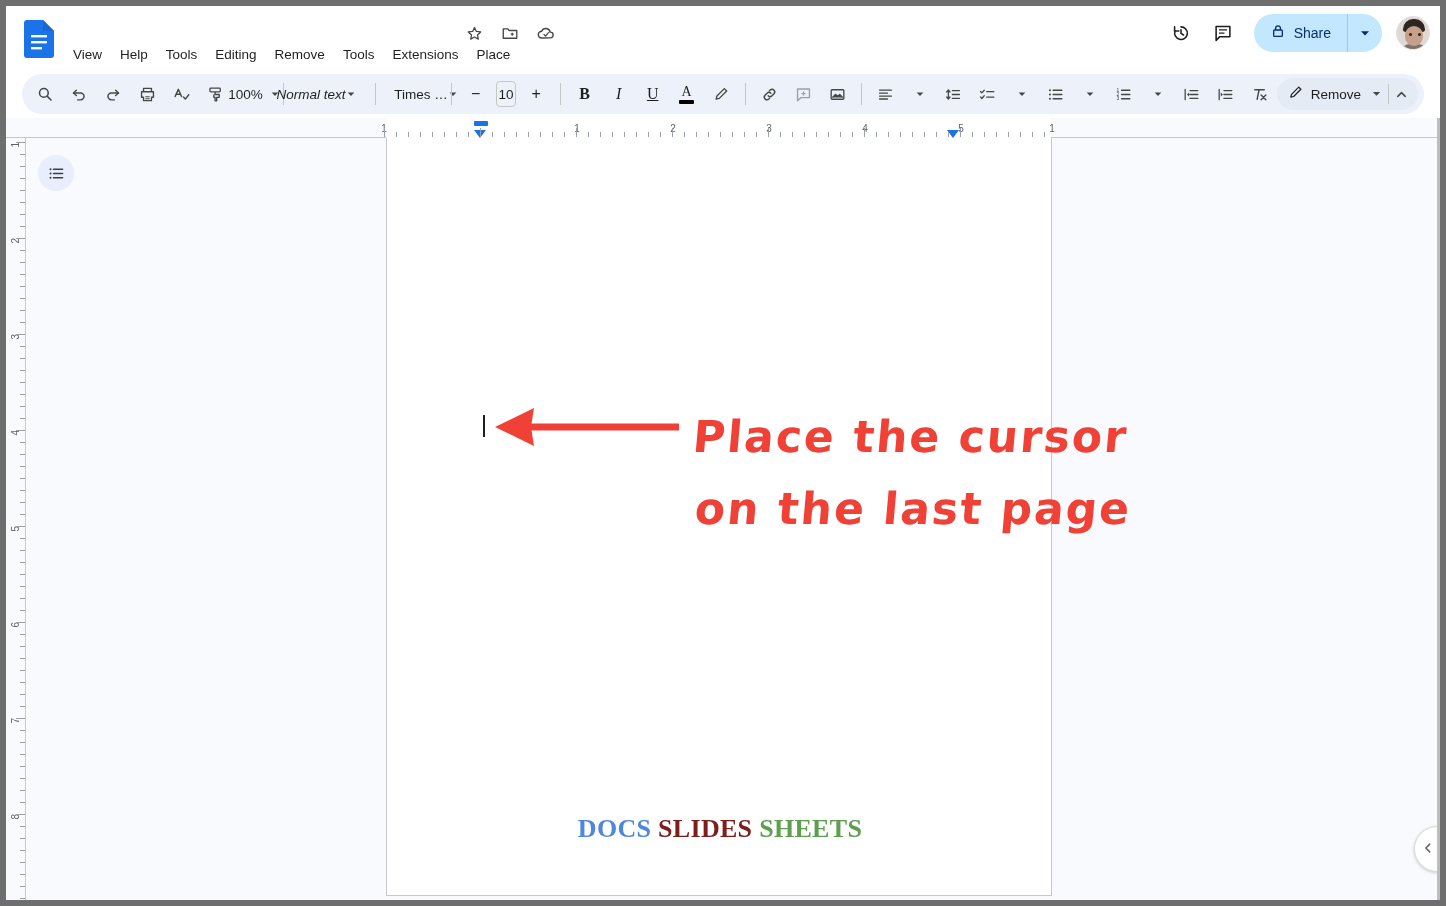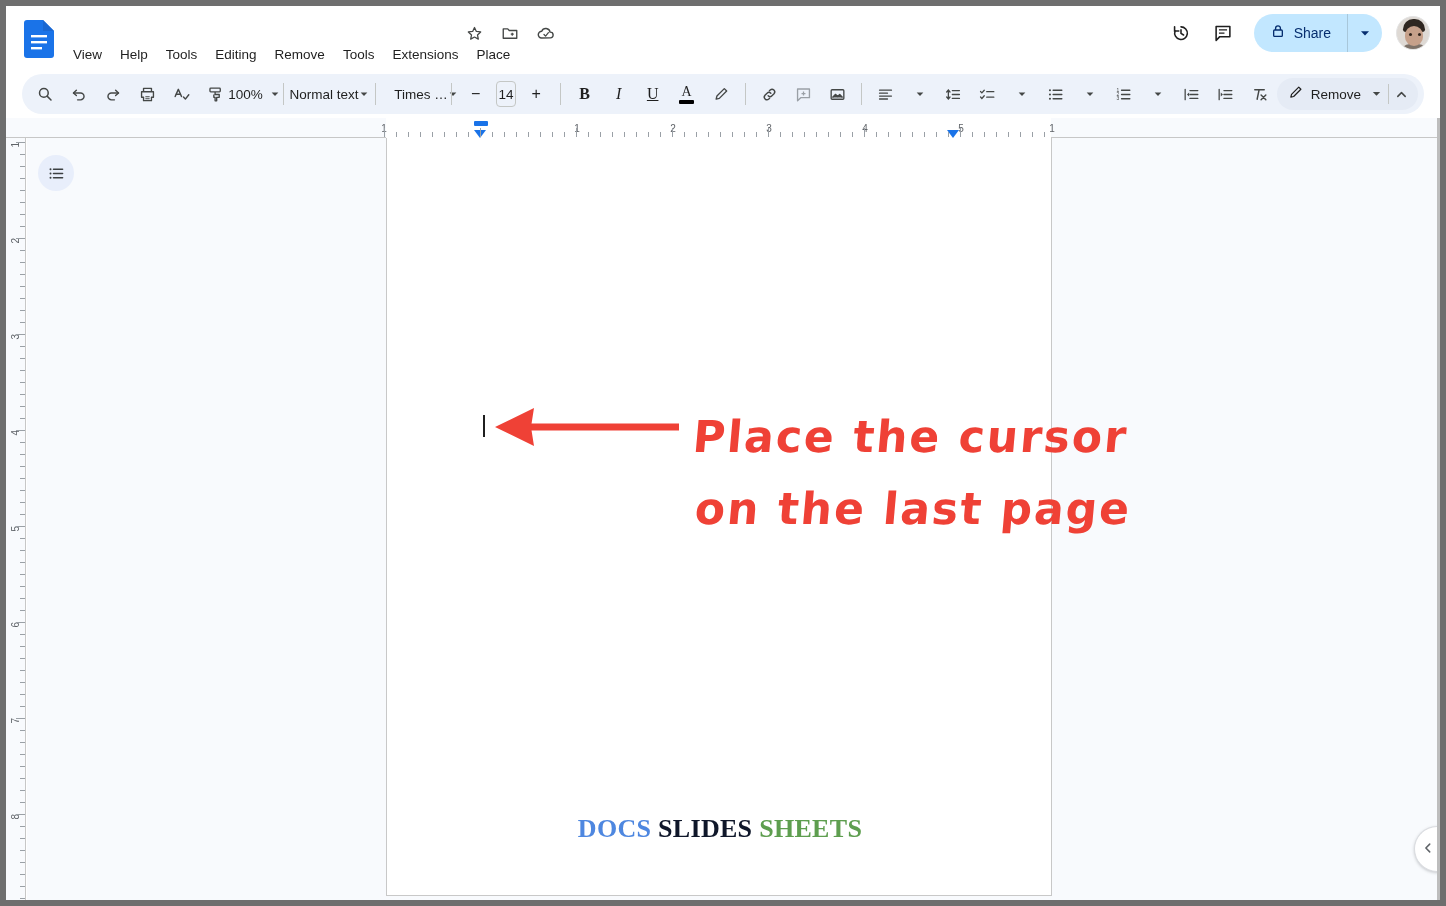--- a/index.html
+++ b/index.html
@@ -93,21 +93,21 @@
   .tb-btn {
     height: 30px; min-width: 30px;
     display: flex; align-items: center; justify-content: center;
     border-radius: 4px; margin: 0 2px; padding: 0 3px;
     color: #444746;
   }
   .tb-sep { width: 1px; height: 22px; background: #c4c7c5; margin: 0 7px; }
   .tb-text { font-size: 13.5px; color: #1f1f1f; white-space: nowrap; }
   .caret { margin-left: 5px; }
   .zoom-btn { padding: 0 6px; gap: 2px; }
-  .style-btn { width: 118px; justify-content: center; padding: 0 10px; }
+  .style-btn { width: 118px; justify-content: flex-end; padding: 0 10px; font-style: italic; }
   .font-btn { width: 90px; justify-content: space-between; padding: 0 10px; }
   .fs-box {
     width: 36px; height: 26px; border: 1px solid #c4c7c5; border-radius: 4px;
     display: flex; align-items: center; justify-content: center;
     font-size: 13.5px; color: #1f1f1f; background: transparent;
     margin: 0 3px;
   }
   .bold-g { font-family: "Liberation Serif", serif; font-weight: bold; font-size: 16px; color:#1f1f1f;}
   .ital-g { font-family: "Liberation Serif", serif; font-style: italic; font-size: 16px; color:#1f1f1f;}
   .und-g  { font-family: "Liberation Serif", serif; font-size: 16px; color:#1f1f1f; text-decoration: underline;}
@@ -388,21 +388,21 @@
             <path d="M2 4.3 L6 8.4 L10 4.3 Z" fill="#444746"></path>
           </svg>
       </span>
     </div>
 
     <div class="tb-sep"></div>
 
     <div class="tb-btn">
       <span class="tb-text" style="font-size:16px">−</span>
     </div>
-    <div class="fs-box">14</div>
+    <div class="fs-box">10</div>
     <div class="tb-btn">
       <span class="tb-text" style="font-size:16px">+</span>
     </div>
 
     <div class="tb-sep"></div>
 
     <div class="tb-btn">
       <span class="bold-g">B</span>
     </div>
     <div class="tb-btn">
@@ -695,21 +695,21 @@
         <path d="M4.4 6.6 h0.1 M4.4 12 h0.1 M4.4 17.4 h0.1" stroke-width="2.4"></path>
         <path d="M8.2 6.6 h11.5 M8.2 12 h11.5 M8.2 17.4 h11.5"></path>
       </svg>
     </div>
 
     <div class="page">
       <div class="text-cursor"></div>
 
       <div class="footer-text">
         <span style="color:#4e87e0">DOCS</span>
-        <span> </span><span style="color:#0f172a">SLIDES</span>
+        <span> </span><span style="color:#7f1d1d">SLIDES</span>
         <span> </span><span style="color:#5e9e4f">SHEETS</span>
       </div>
     </div>
 
     <div class="annot">
       <svg width="1413" height="762" style="position:absolute; left:0; top:0;">
         <line x1="652" y1="289" x2="487" y2="289" stroke="#ef4136" stroke-width="7" stroke-linecap="butt"></line>
         <path d="M468 289 L507 270 L504 289 L507 308 Z" fill="#ef4136"></path>
       </svg>
       <div class="hand-text hand-l1">Place the cursor</div>

